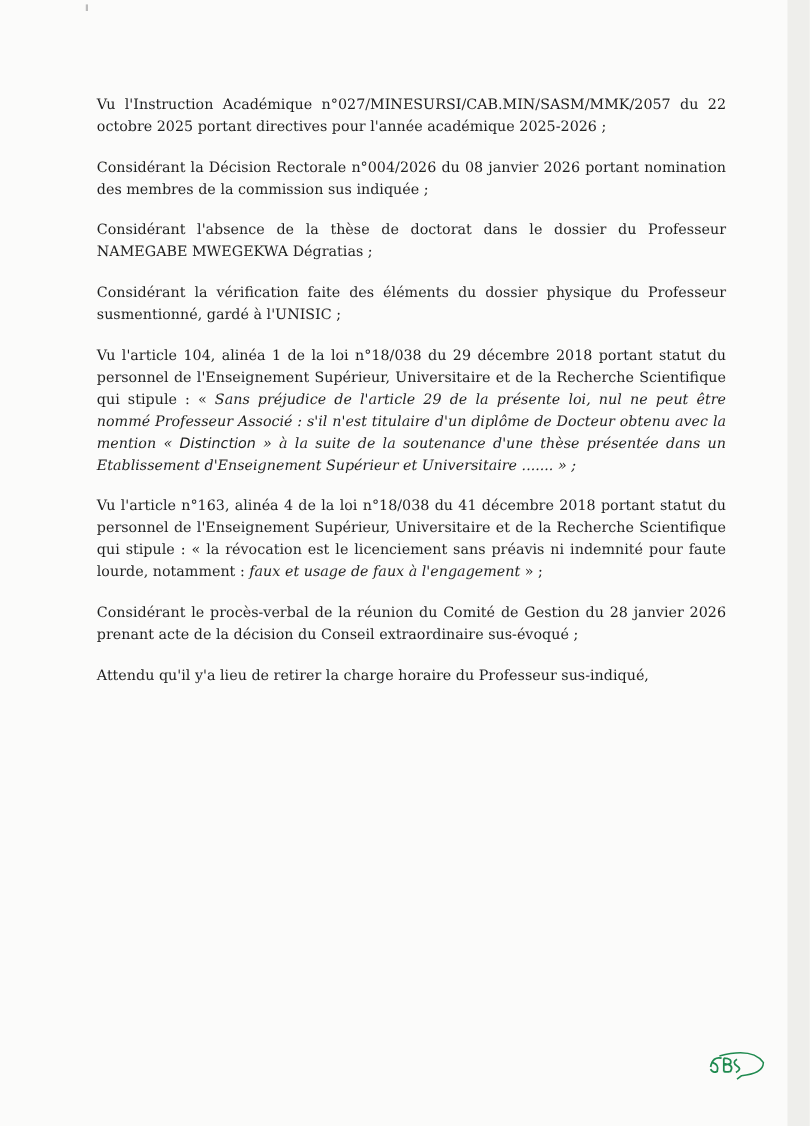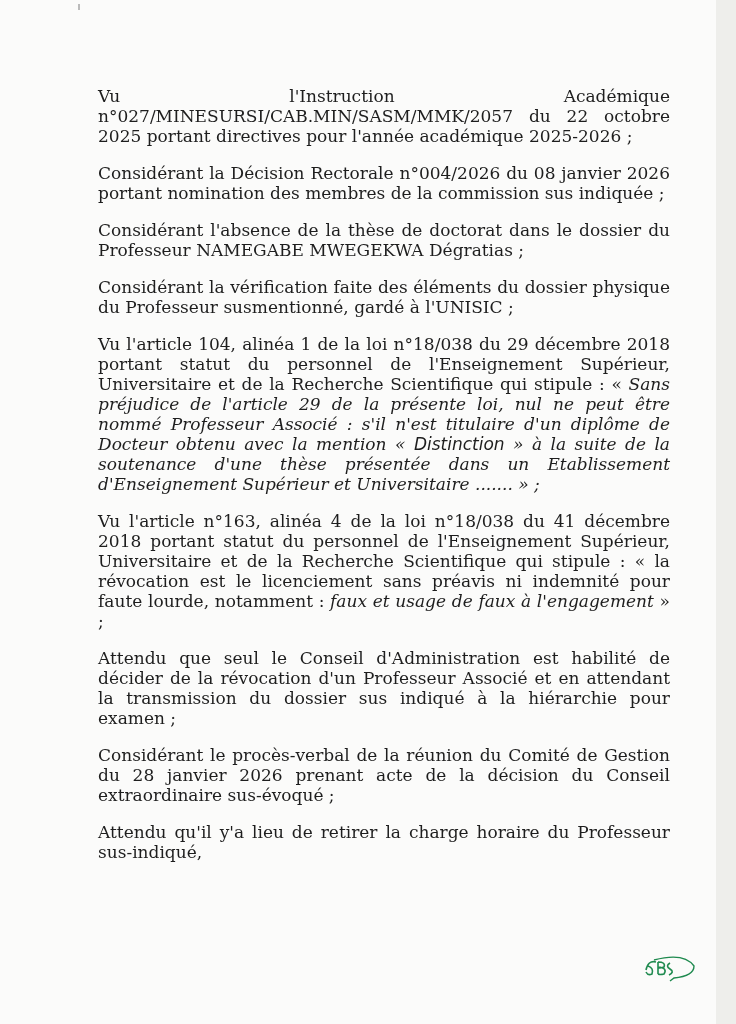--- a/index.html
+++ b/index.html
@@ -9,22 +9,22 @@
       font-family: "DejaVu Serif", serif;
       color: #1e1e1e;
       position: relative;
     }
     .page {
       position: absolute; left: 0; top: 0; width: 716px; height: 1024px;
       background: #fbfbfa;
     }
     .edge { position: absolute; right: 0; top: 0; width: 20px; height: 1024px; background: #eeeeeb; }
     .content {
-      position: absolute; left: 98px; top: 86px; width: 572px;
-      font-size: 17px; line-height: 20px;
+      position: absolute; left: 88px; top: 86px; width: 572px;
+      font-size: 13px; line-height: 20px;
     }
     .para { margin: 0 0 17px 0; text-align: justify; }
     em { font-style: italic; }
     strong { font-family: "DejaVu Sans", sans-serif; font-weight: normal; font-style: italic; }
     .sig {
       position: absolute; left: 640px; top: 952px; width: 60px; height: 30px;
       color: #1f8a4f;
     }
     .tick { position: absolute; left: 78px; top: 4px; width: 2px; height: 6px; background: #bbb; }
   </style>
@@ -33,21 +33,20 @@
 
 <div class="page">
   <div class="tick"></div>
   <div class="content">
     <p class="para">Vu l'Instruction Académique n°027/MINESURSI/CAB.MIN/SASM/MMK/2057 du 22 octobre 2025 portant directives pour l'année académique 2025-2026 ;</p>
     <p class="para">Considérant la Décision Rectorale n°004/2026 du 08 janvier 2026 portant nomination des membres de la commission sus indiquée ;</p>
     <p class="para">Considérant l'absence de la thèse de doctorat dans le dossier du Professeur NAMEGABE MWEGEKWA Dégratias ;</p>
     <p class="para">Considérant la vérification faite des éléments du dossier physique du Professeur susmentionné, gardé à l'UNISIC ;</p>
     <p class="para"><span>Vu l'article 104, alinéa 1 de la loi n°18/038 du 29 décembre 2018 portant statut du personnel de l'Enseignement Supérieur, Universitaire et de la Recherche Scientifique qui stipule : « </span><em>Sans préjudice de l'article 29 de la présente loi, nul ne peut être nommé Professeur Associé : s'il n'est titulaire d'un diplôme de Docteur obtenu avec la mention « </em><strong>Distinction</strong><em> » à la suite de la soutenance d'une thèse présentée dans un Etablissement d'Enseignement Supérieur et Universitaire ....... » ;</em></p>
     <p class="para"><span>Vu l'article n°163, alinéa 4 de la loi n°18/038 du 41 décembre 2018 portant statut du personnel de l'Enseignement Supérieur, Universitaire et de la Recherche Scientifique qui stipule : « la révocation est le licenciement sans préavis ni indemnité pour faute lourde, notamment : </span><em>faux et usage de faux à l'engagement</em><span> » ;</span></p>
-    <p class="para">Attendu que seul le Conseil d'Administration est habilité de décider de la révocation d'un Professeur Associé et en attendant  la transmission du dossier sus indiqué à la hiérarchie pour examen ;</p>
     <p class="para">Considérant le procès-verbal de la réunion du Comité de Gestion du 28 janvier 2026 prenant acte de la décision du Conseil extraordinaire sus-évoqué ;</p>
     <p class="para">Attendu qu'il y'a lieu de retirer la charge horaire du Professeur sus-indiqué,</p>
   </div>
   <svg class="sig" viewBox="0 0 60 30">
     <path d="M6 18 q2 -10 10 -8 M8 14 q6 2 4 8 q-4 2 -6 -2" fill="none" stroke="currentColor" stroke-width="1.6"></path>
     <path d="M18 10 v12 M18 10 q8 0 6 5 q-6 2 -6 0 q10 1 6 7 q-4 1 -6 0" fill="none" stroke="currentColor" stroke-width="1.6"></path>
     <path d="M30 11 q-5 3 0 6 q5 3 -1 6" fill="none" stroke="currentColor" stroke-width="1.6"></path>
     <path d="M14 8 q30 -8 40 6 q0 10 -20 12 l-4 3" fill="none" stroke="currentColor" stroke-width="1.4"></path>
   </svg>
 </div>

